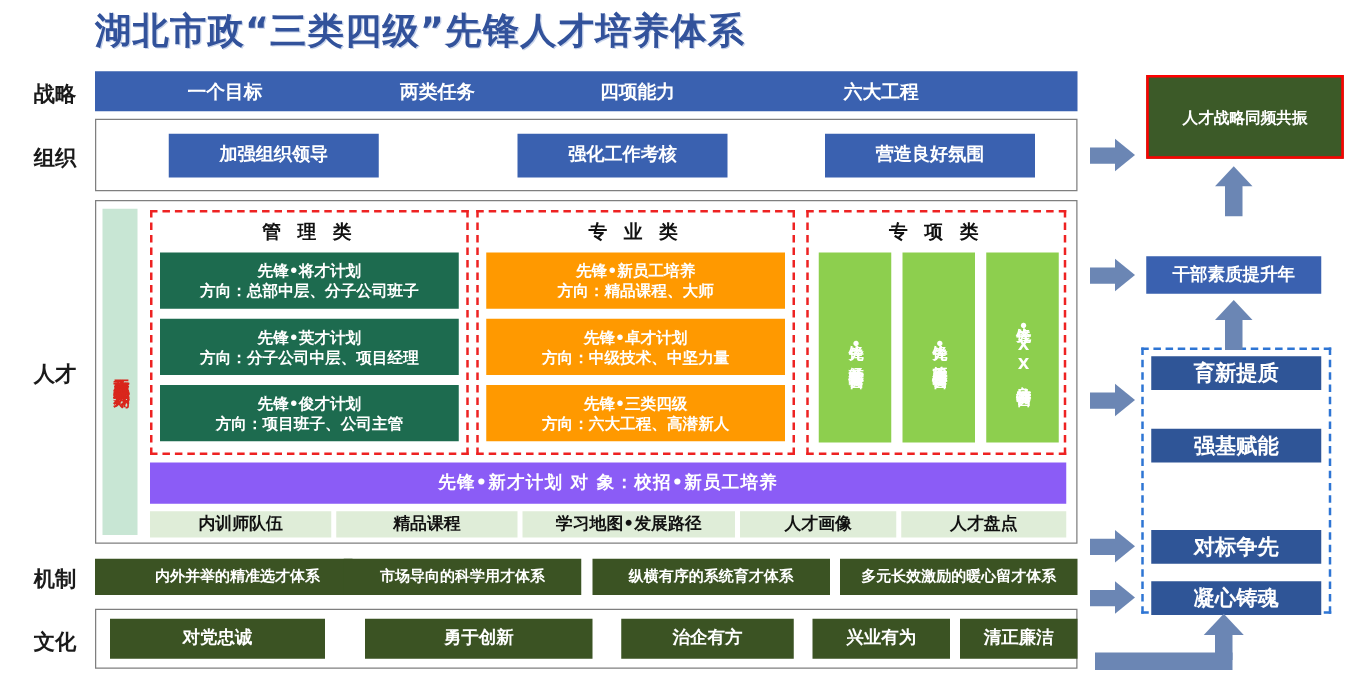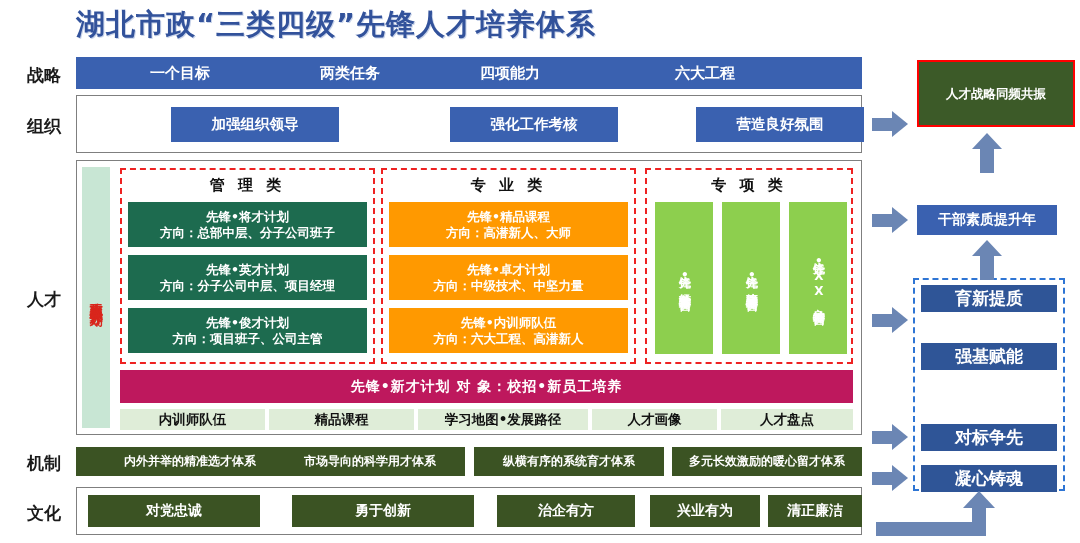--- a/index.html
+++ b/index.html
@@ -23,24 +23,24 @@
     position:absolute;font-size:17px;font-weight:bold;color:#1a1a1a;
     text-align:center;white-space:nowrap;
   }
 
   
   .box{position:absolute;box-sizing:border-box;display:flex;
        align-items:center;justify-content:center;text-align:center;
        color:#ffffff;font-weight:bold;line-height:1.25;}
   .outline{position:absolute;box-sizing:border-box;border:1px solid #7f7f7f;background:#ffffff;}
 
-  .blue{background:#3A61B0;margin-left:36px;}
+  .blue{background:#3A61B0;}
   .dgreen{background:#1D6B4F;}
   .orange{background:#FF9900;}
-  .amber{background:#be185d;}
+  .amber{background:#8b5cf6;}
   .lgreen{background:#8DCF4E;}
   .olive{background:#3B5323;}
   .palegreen{background:#DFEDD8;color:#111111;}
 
   
   .strategy-bar{position:absolute;left:76px;top:57px;width:786px;height:32px;background:#3A61B0;}
   .strategy-item{position:absolute;top:57px;height:32px;line-height:32px;color:#fff;
                  font-size:15px;font-weight:bold;text-align:center;}
 
   
@@ -160,33 +160,33 @@
     <div>
         <span class="l1">先锋•俊才计划</span>
         <span class="l2">方向：项目班子、公司主管</span>
       </div>
   </div>
 
   <div class="dashed-red" style="left:381px;top:168px;width:255px;height:196px;"></div>
   <div class="cat-title" style="left:381px;top:176px;width:255px;">专 业 类</div>
   <div class="box orange plan" style="left:389px;top:202px;width:239px;height:45px;">
     <div>
-        <span class="l1">先锋•精品课程</span>
-        <span class="l2">方向：高潜新人、大师</span>
+        <span class="l1">先锋•新员工培养</span>
+        <span class="l2">方向：精品课程、大师</span>
       </div>
   </div>
   <div class="box orange plan" style="left:389px;top:255px;width:239px;height:45px;">
     <div>
         <span class="l1">先锋•卓才计划</span>
         <span class="l2">方向：中级技术、中坚力量</span>
       </div>
   </div>
   <div class="box orange plan" style="left:389px;top:308px;width:239px;height:45px;">
     <div>
-        <span class="l1">先锋•内训师队伍</span>
+        <span class="l1">先锋•三类四级</span>
         <span class="l2">方向：六大工程、高潜新人</span>
       </div>
   </div>
 
   <div class="dashed-red" style="left:645px;top:168px;width:208px;height:196px;"></div>
   <div class="cat-title" style="left:645px;top:176px;width:208px;">专 项 类</div>
   <div class="box lgreen spec-box" style="left:655px;top:202px;width:58px;height:152px;">先锋•经营良才特训营</div>
   <div class="box lgreen spec-box" style="left:722px;top:202px;width:58px;height:152px;">先锋•建管良才特训营</div>
   <div class="box lgreen spec-box" style="left:789px;top:202px;width:58px;height:152px;">先锋•XX良才特训营</div>
 

